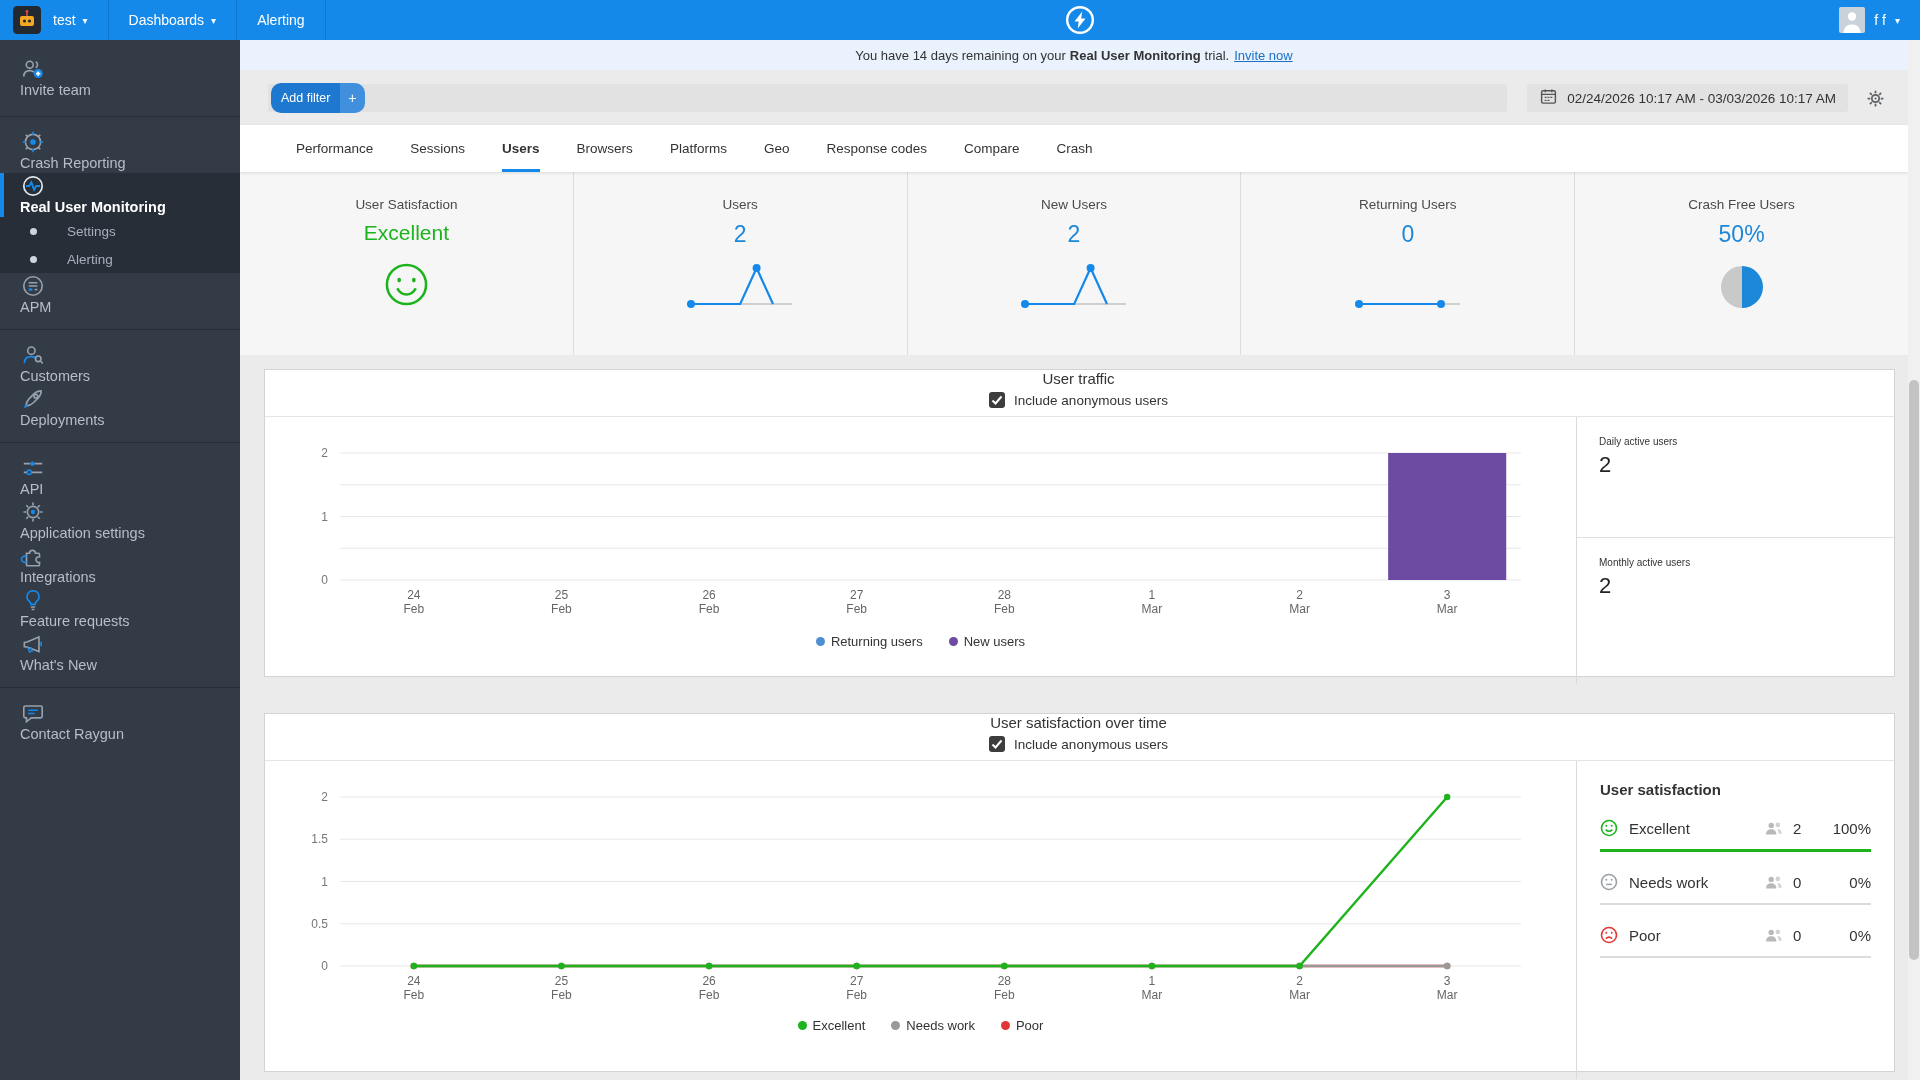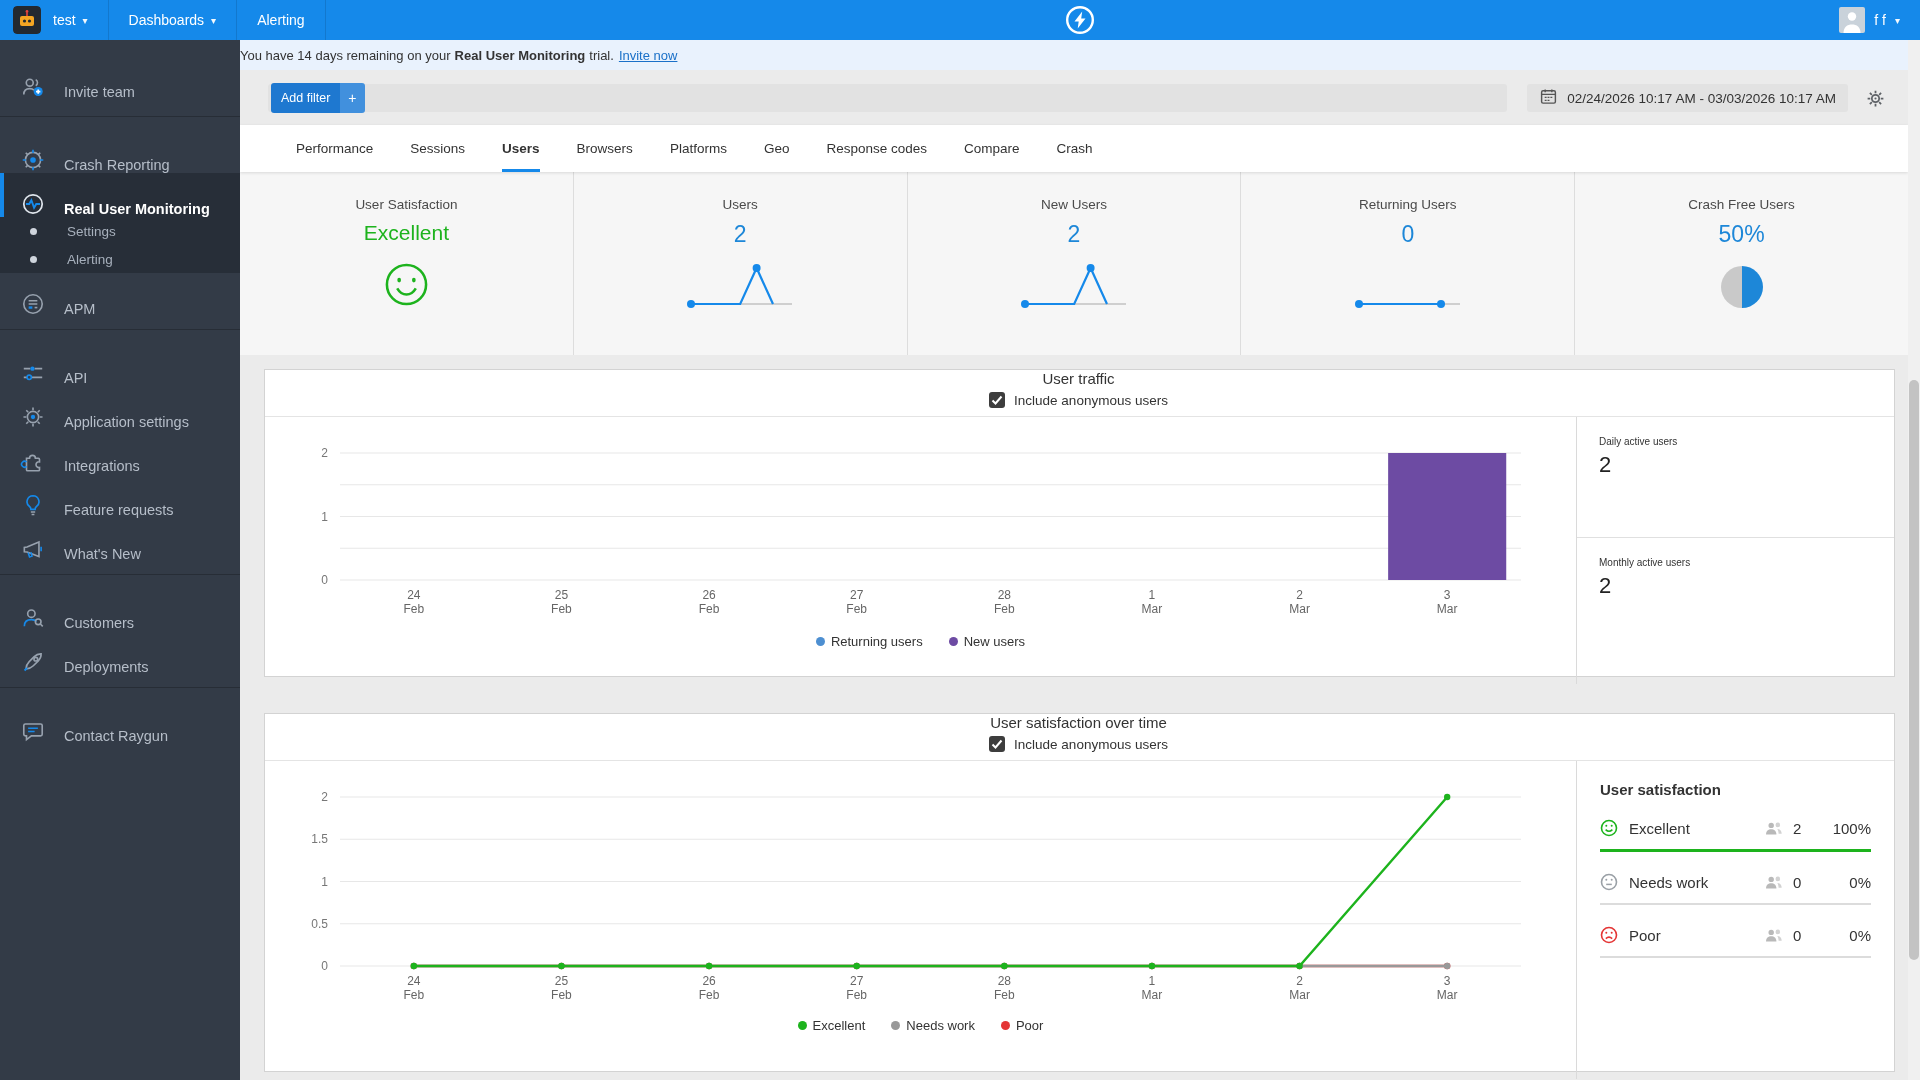--- a/index.html
+++ b/index.html
@@ -18,37 +18,37 @@
   .nav-logo{position:absolute;left:1065px;top:5px;}
   .nav-right{margin-left:auto;display:flex;align-items:center;gap:9px;padding-right:20px;}
   .avatar{width:26px;height:26px;border-radius:2px;overflow:hidden;display:flex;}
 
   
   .sidebar{position:absolute;left:0;top:40px;width:240px;bottom:0;background:#333b47;
     font-size:14.5px;color:#b6bec9;}
   .sb-sec{padding:12px 0;border-bottom:1px solid #272d36;}
   .sb-sec:first-child{padding:16px 0;}
   .sb-sec:last-child{border-bottom:none;}
-  .sb-item{display:flex;align-items:flex-end;height:44px;padding-left:20px;cursor:pointer;}
+  .sb-item{display:flex;align-items:flex-start;height:44px;padding-left:20px;cursor:pointer;flex-direction:column;}
   .sb-icon{width:26px;height:26px;margin-right:18px;flex:none;display:flex;}
   .sb-group.active{background:#272e38;}
   .sb-item.active{border-left:4px solid #1589ea;padding-left:16px;color:#fff;font-weight:bold;}
   .sb-sub{display:flex;align-items:center;height:28px;padding-left:20px;font-size:13.5px;color:#a7b0bc;cursor:pointer;}
   .sb-bullet{width:7px;height:7px;border-radius:50%;background:#cfd5dd;margin-left:10px;margin-right:30px;flex:none;}
 
   
   .main{position:absolute;left:240px;top:40px;width:1668px;height:1040px;background:#ebebeb;overflow:hidden;}
-  .banner{height:30px;background:#e9f2fd;display:flex;align-items:center;
+  .banner{height:30px;background:#e9f2fd;display:flex;align-items:center;justify-content:center;
     font-size:13px;color:#333;}
   .banner b{margin:0 4px;}
   .banner-link{color:#1a70c8;text-decoration:underline;margin-left:5px;cursor:pointer;}
 
   .filter-row{display:flex;align-items:center;margin:14px 22px 0 28px;}
   .add-filter-bar{flex:1;height:28px;background:#e2e2e2;border-radius:3px;display:flex;align-items:center;padding:0 3px;}
-  .add-filter{display:flex;height:30px;border-radius:3px;overflow:hidden;cursor:pointer;font-size:12.5px;color:#fff;}
+  .add-filter{display:flex;height:30px;border-radius:10px;overflow:hidden;cursor:pointer;font-size:12.5px;color:#fff;}
   .af-label{background:#1e78d0;display:flex;align-items:center;padding:0 10px;}
   .af-plus{background:#4190dd;display:flex;align-items:center;padding:0 8px;font-size:14px;}
   .date-btn{margin-left:20px;height:28px;background:#e2e2e2;border-radius:3px;display:flex;align-items:center;
     gap:9px;padding:0 12px;font-size:13.5px;color:#333;cursor:pointer;}
   .gear-btn{margin-left:17px;display:flex;cursor:pointer;}
 
   .tabs{margin-top:13px;background:#fff;height:47px;display:flex;align-items:stretch;padding-left:56px;gap:37px;
     box-shadow:0 1px 3px rgba(0,0,0,.12);position:relative;z-index:1;}
   .tab{display:flex;align-items:center;font-size:13.5px;color:#333;border-bottom:3px solid transparent;padding-top:3px;cursor:pointer;}
   .tab.active{font-weight:bold;border-bottom-color:#1589ea;}
@@ -205,20 +205,47 @@
             </span>
             <span class="sb-label">APM</span>
           </div>
         </div>
       </div>
       <div class="sb-sec">
         <div class="sb-group">
           <div class="sb-item">
             <span class="sb-icon">
               <svg viewBox="0 0 24 24" width="26" height="26" fill="none" stroke="#97a1ae" stroke-width="1.5">
+                <circle cx="10.5" cy="8" r="3.4"></circle>
+                <path d="M4 19.5c0-4 2.8-6 6.5-6 2 0 3.7.6 4.8 1.8" stroke="#1589ea"></path>
+                <circle cx="16.8" cy="15.5" r="2.6"></circle>
+                <path d="M18.8 17.5l2.2 2.2"></path>
+              </svg>
+            </span>
+            <span class="sb-label">Customers</span>
+          </div>
+        </div>
+        <div class="sb-group">
+          <div class="sb-item">
+            <span class="sb-icon">
+              <svg viewBox="0 0 24 24" width="26" height="26" fill="none" stroke="#97a1ae" stroke-width="1.5">
+                <path d="M5.5 18.5c.2-2.8 1.2-5 3-6.8l4.6-4.6c1.9-1.9 4.3-2.7 6.4-2.6.1 2.1-.7 4.5-2.6 6.4l-4.6 4.6c-1.8 1.8-4 2.8-6.8 3z"></path>
+                <circle cx="14.6" cy="9.4" r="1.7"></circle>
+                <path d="M6.5 17.5l-2.3 2.3" stroke="#1589ea" stroke-width="1.8"></path>
+              </svg>
+            </span>
+            <span class="sb-label">Deployments</span>
+          </div>
+        </div>
+      </div>
+      <div class="sb-sec">
+        <div class="sb-group">
+          <div class="sb-item">
+            <span class="sb-icon">
+              <svg viewBox="0 0 24 24" width="26" height="26" fill="none" stroke="#97a1ae" stroke-width="1.5">
                 <path d="M3.5 8h6M13.5 8h7"></path>
                 <circle cx="11.5" cy="8" r="2" fill="#1589ea" stroke="none"></circle>
                 <path d="M3.5 16h3M10.5 16h10"></path>
                 <circle cx="8.5" cy="16" r="2" stroke="#1589ea"></circle>
               </svg>
             </span>
             <span class="sb-label">API</span>
           </div>
         </div>
         <div class="sb-group">
@@ -258,47 +285,20 @@
         <div class="sb-group">
           <div class="sb-item">
             <span class="sb-icon">
               <svg viewBox="0 0 24 24" width="26" height="26" fill="none" stroke="#97a1ae" stroke-width="1.5">
                 <path d="M4 10.5v4l2.5.3 11 4.2V5.5l-11 4.7z"></path>
                 <path d="M7.5 15.2l1.3 4.1 2.3-.8-1.1-3.4" stroke="#1589ea"></path>
                 <path d="M19.5 10v4" stroke="#1589ea"></path>
               </svg>
             </span>
             <span class="sb-label">What's New</span>
-          </div>
-        </div>
-      </div>
-      <div class="sb-sec">
-        <div class="sb-group">
-          <div class="sb-item">
-            <span class="sb-icon">
-              <svg viewBox="0 0 24 24" width="26" height="26" fill="none" stroke="#97a1ae" stroke-width="1.5">
-                <circle cx="10.5" cy="8" r="3.4"></circle>
-                <path d="M4 19.5c0-4 2.8-6 6.5-6 2 0 3.7.6 4.8 1.8" stroke="#1589ea"></path>
-                <circle cx="16.8" cy="15.5" r="2.6"></circle>
-                <path d="M18.8 17.5l2.2 2.2"></path>
-              </svg>
-            </span>
-            <span class="sb-label">Customers</span>
-          </div>
-        </div>
-        <div class="sb-group">
-          <div class="sb-item">
-            <span class="sb-icon">
-              <svg viewBox="0 0 24 24" width="26" height="26" fill="none" stroke="#97a1ae" stroke-width="1.5">
-                <path d="M5.5 18.5c.2-2.8 1.2-5 3-6.8l4.6-4.6c1.9-1.9 4.3-2.7 6.4-2.6.1 2.1-.7 4.5-2.6 6.4l-4.6 4.6c-1.8 1.8-4 2.8-6.8 3z"></path>
-                <circle cx="14.6" cy="9.4" r="1.7"></circle>
-                <path d="M6.5 17.5l-2.3 2.3" stroke="#1589ea" stroke-width="1.8"></path>
-              </svg>
-            </span>
-            <span class="sb-label">Deployments</span>
           </div>
         </div>
       </div>
       <div class="sb-sec">
         <div class="sb-group">
           <div class="sb-item">
             <span class="sb-icon">
               <svg viewBox="0 0 24 24" width="26" height="26" fill="none" stroke="#97a1ae" stroke-width="1.5">
                 <path d="M5 5.5h14a1.5 1.5 0 0 1 1.5 1.5v8a1.5 1.5 0 0 1-1.5 1.5h-8.5L6 20v-3.5H5A1.5 1.5 0 0 1 3.5 15V7A1.5 1.5 0 0 1 5 5.5z"></path>
                 <path d="M7.5 9.5h9M7.5 12.5h6" stroke="#1589ea"></path>

